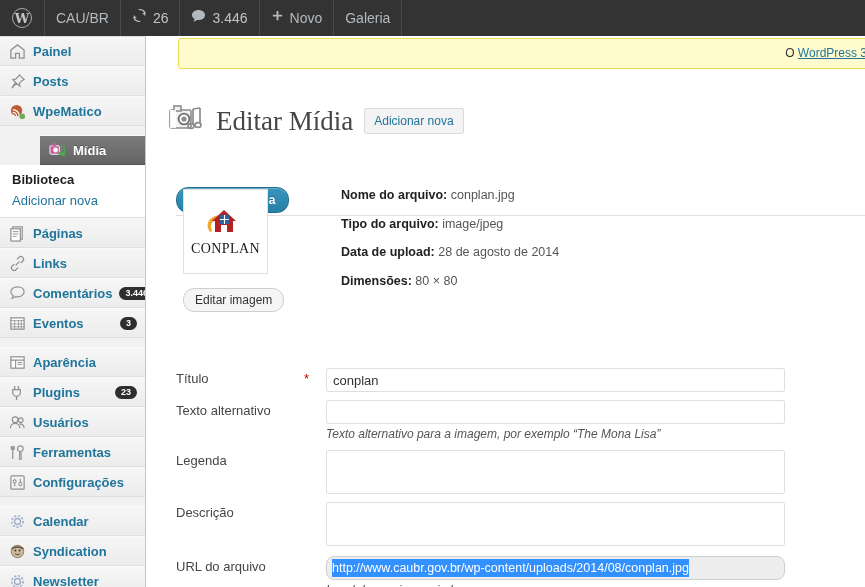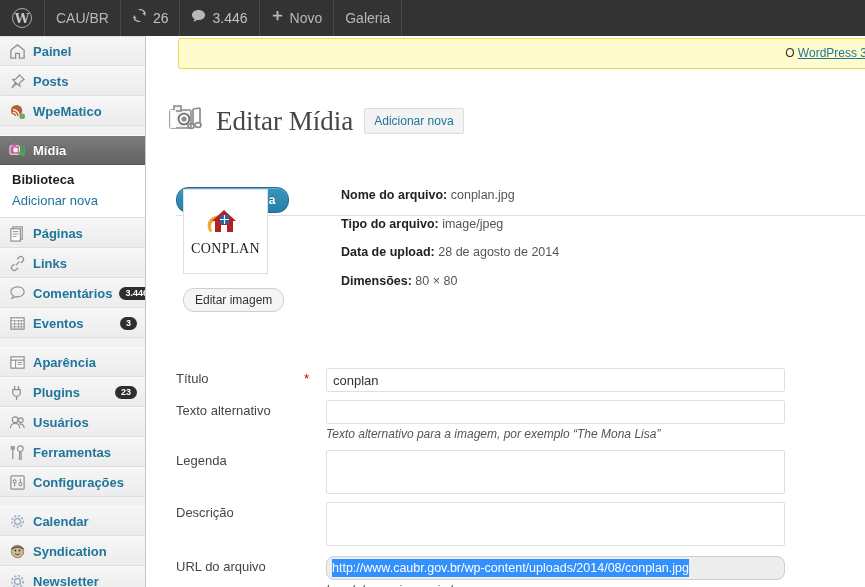--- a/index.html
+++ b/index.html
@@ -66,20 +66,21 @@
     font-size: 13px;
     font-weight: bold;
     cursor: pointer;
   }
   .menu-item.first { border-top: 1px solid #dfdfdf; }
   .menu-item.active {
     background: linear-gradient(180deg,#7c7c7c 0%,#636363 100%);
     color: #fff;
     border-bottom: 1px solid #555;
     text-shadow: 0 -1px 0 rgba(0,0,0,.3);
+    margin-left: 40px;
   }
   .menu-item.active .m-arrow {
     position: absolute; right: -12px; top: 0;
     width: 0; height: 0;
     border-top: 15px solid transparent;
     border-bottom: 15px solid transparent;
     border-left: 12px solid #6a6a6a;
   }
   .m-ico {
     width: 18px; height: 18px;

